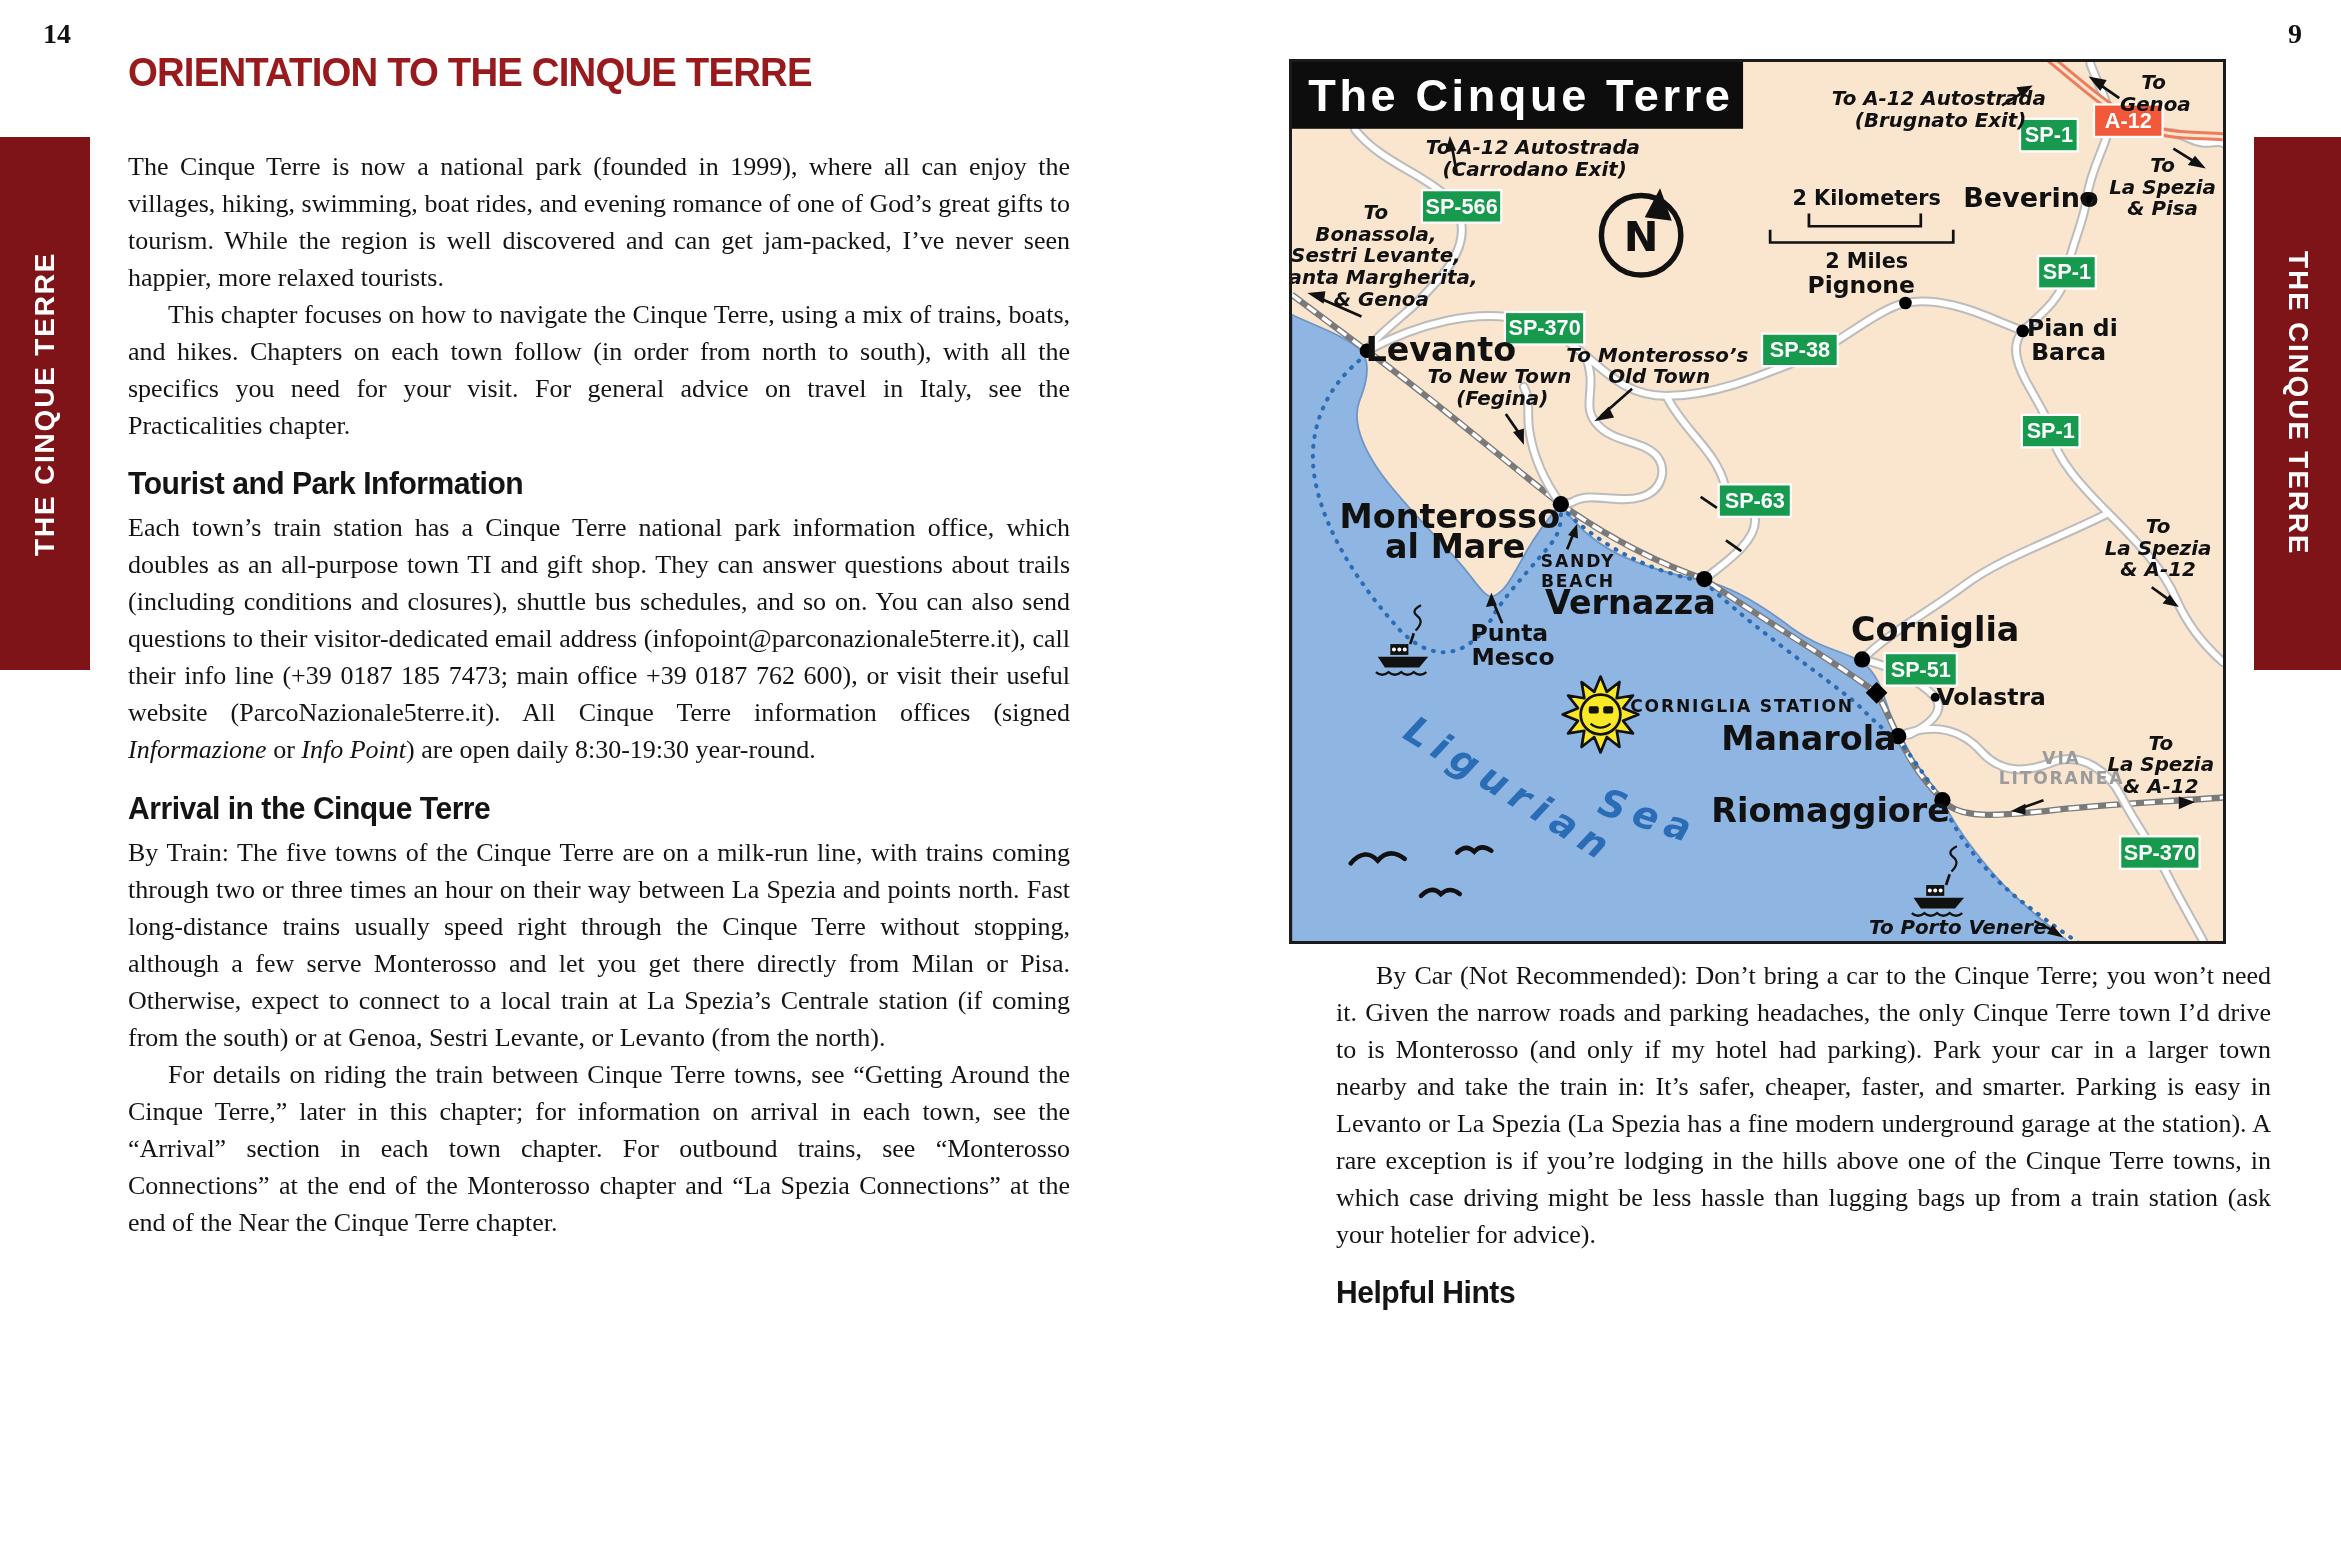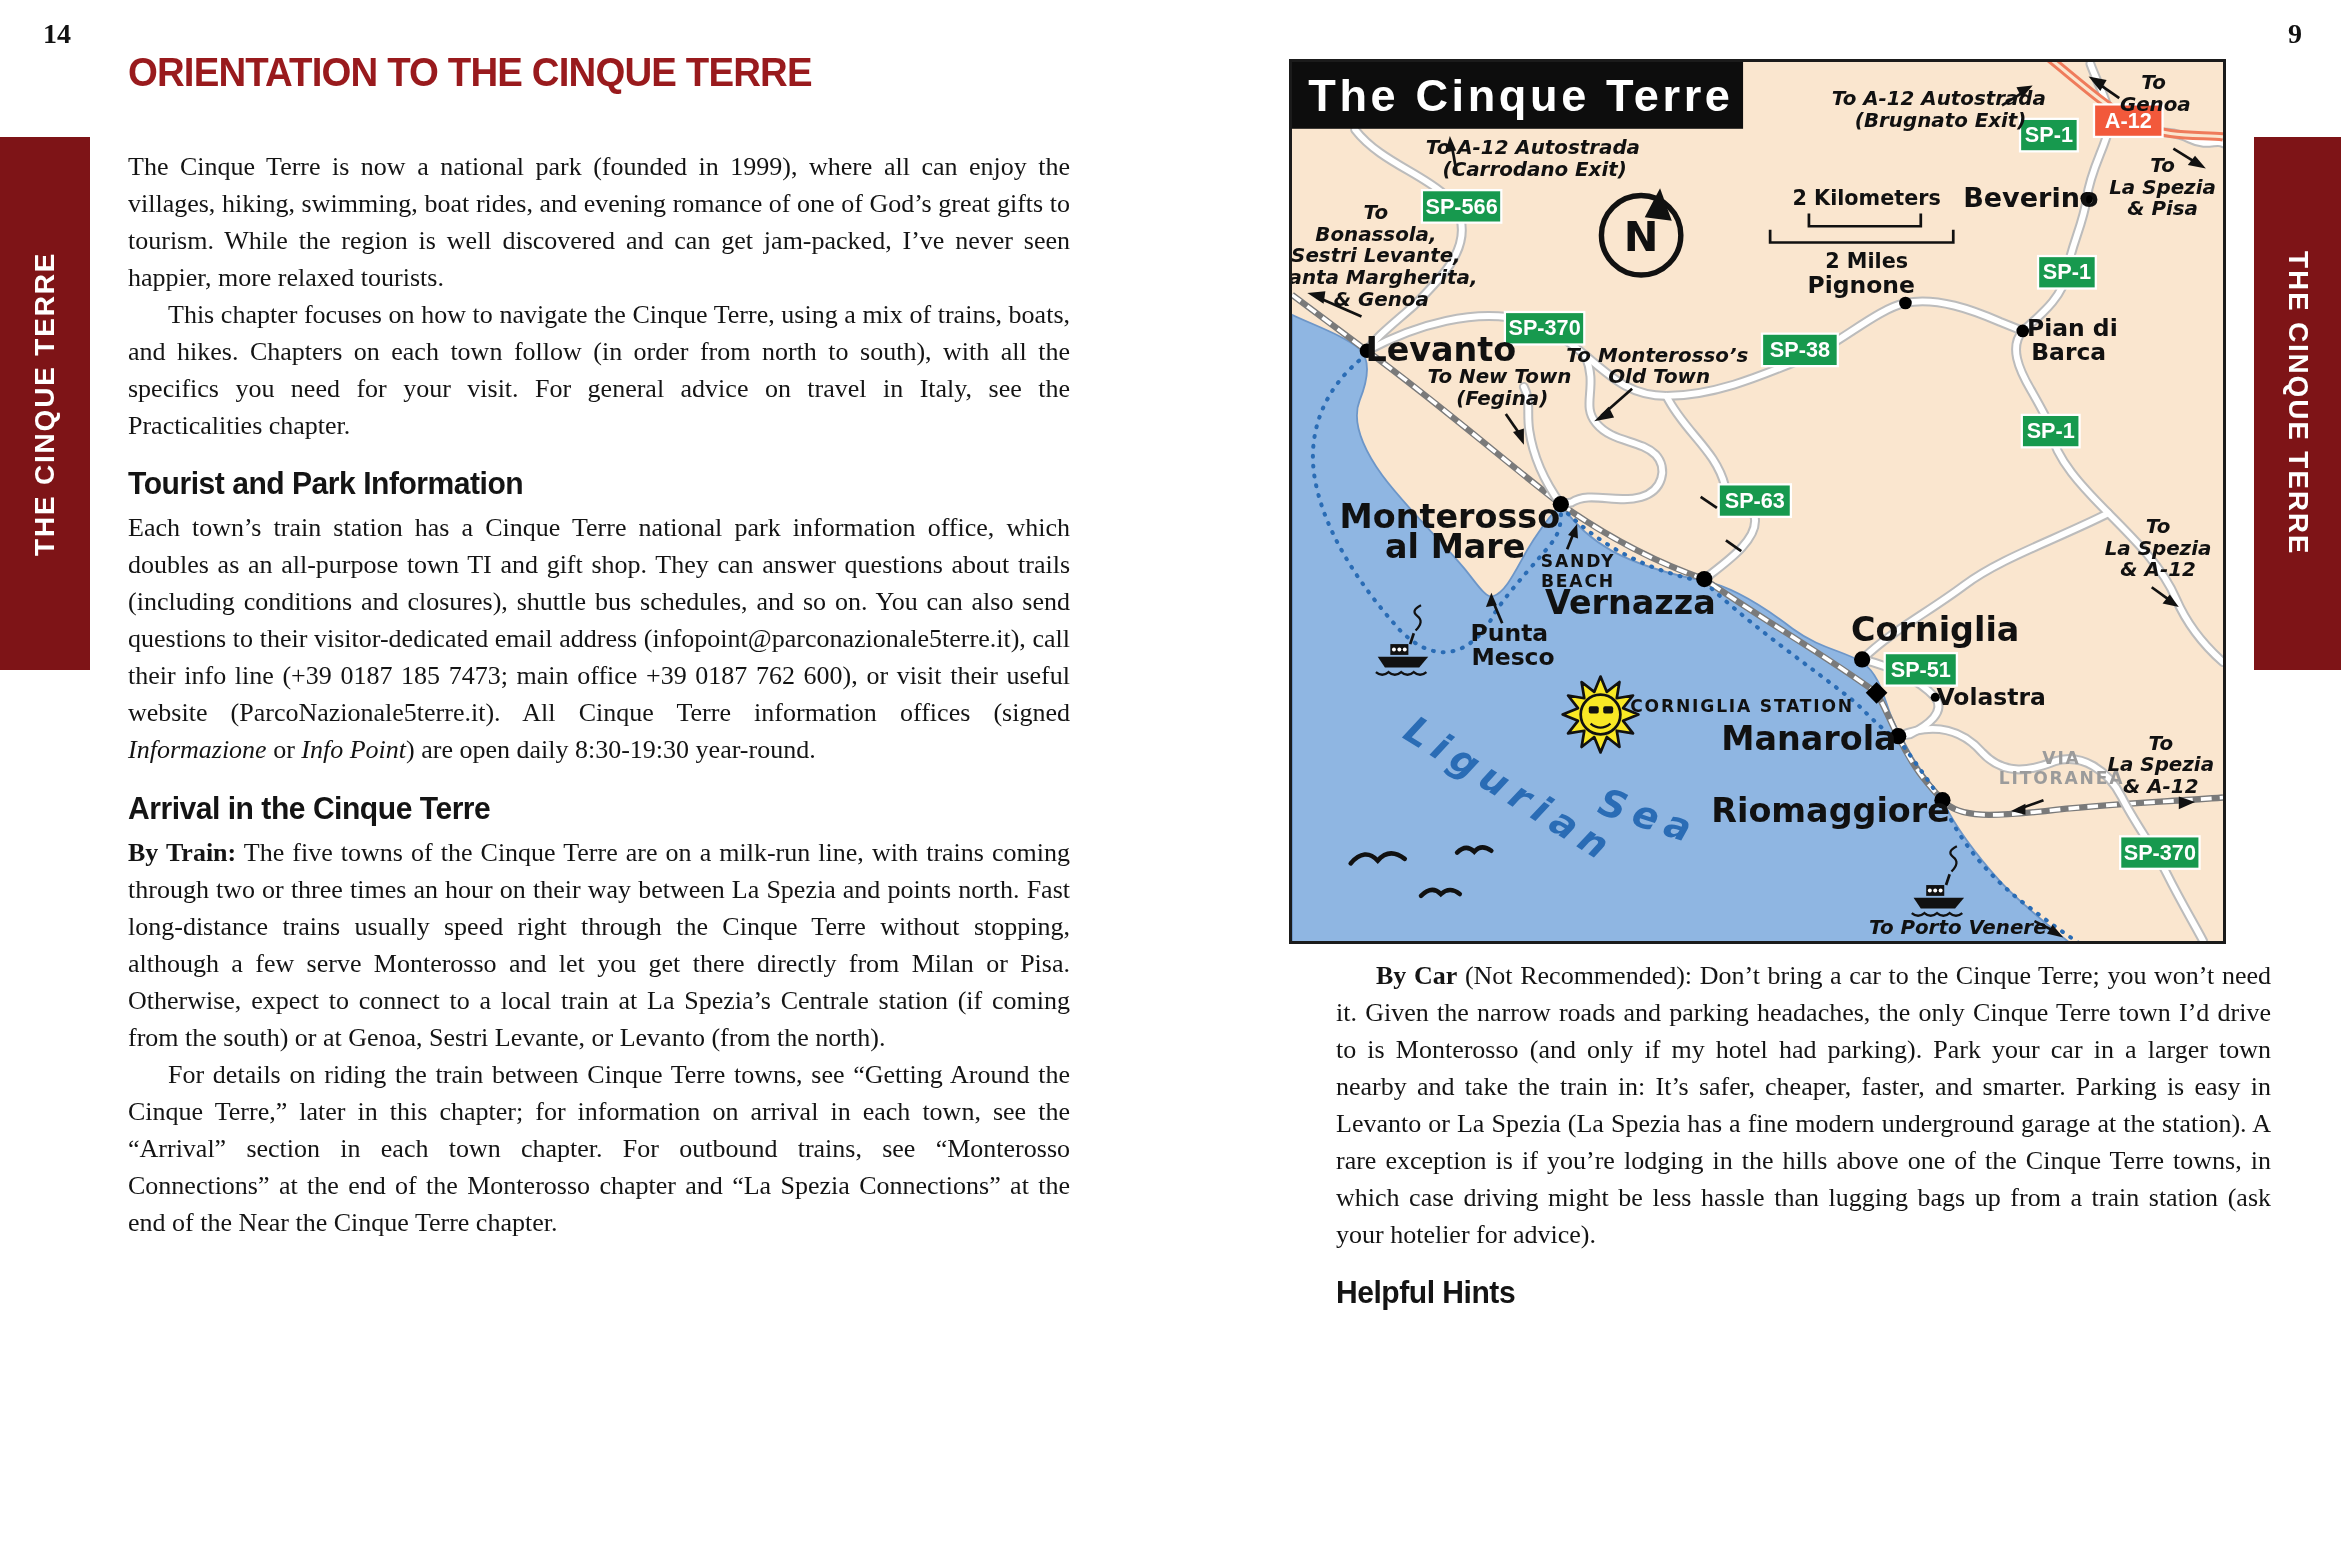--- a/index.html
+++ b/index.html
@@ -20,21 +20,21 @@
      font-family:"Liberation Sans",sans-serif;font-weight:bold;font-size:40px;
      letter-spacing:-0.9px;transform:scaleX(.96);transform-origin:left;white-space:nowrap;}
   .col{position:absolute;font-size:26px;line-height:37px;text-align:justify;}
   #col-left{left:128px;top:148px;width:942px;}
   #col-right{left:1336px;top:957px;width:935px;}
   .col p{margin:0;}
   p.ind{text-indent:40px;}
   .h2{font-family:"Liberation Sans",sans-serif;font-weight:bold;font-size:31px;
       line-height:34px;letter-spacing:-0.5px;margin:0;padding:23.4px 0 8px 0;text-align:left;
       transform:scaleX(.97);transform-origin:left;}
-  .lead{font-weight:bold;}
+  .lead{font-weight:normal;}
   p.hang{padding-left:52px;text-indent:-52px;}
   #map-frame{position:absolute;left:1289px;top:59px;width:937px;height:885px;
       border:3.6px solid #1b1b1b;box-sizing:border-box;background:#fae6cf;}
   #map-frame svg{display:block;width:100%;height:100%;}
   
   text{font-family:"DejaVu Sans",sans-serif;fill:#111;}
   .t-title{font-family:"Liberation Sans",sans-serif;font-weight:bold;font-size:50px;
            fill:#fff;letter-spacing:4px;}
   .t-town{font-weight:bold;font-size:37px;}
   .t-town-md{font-weight:bold;font-size:30px;}

